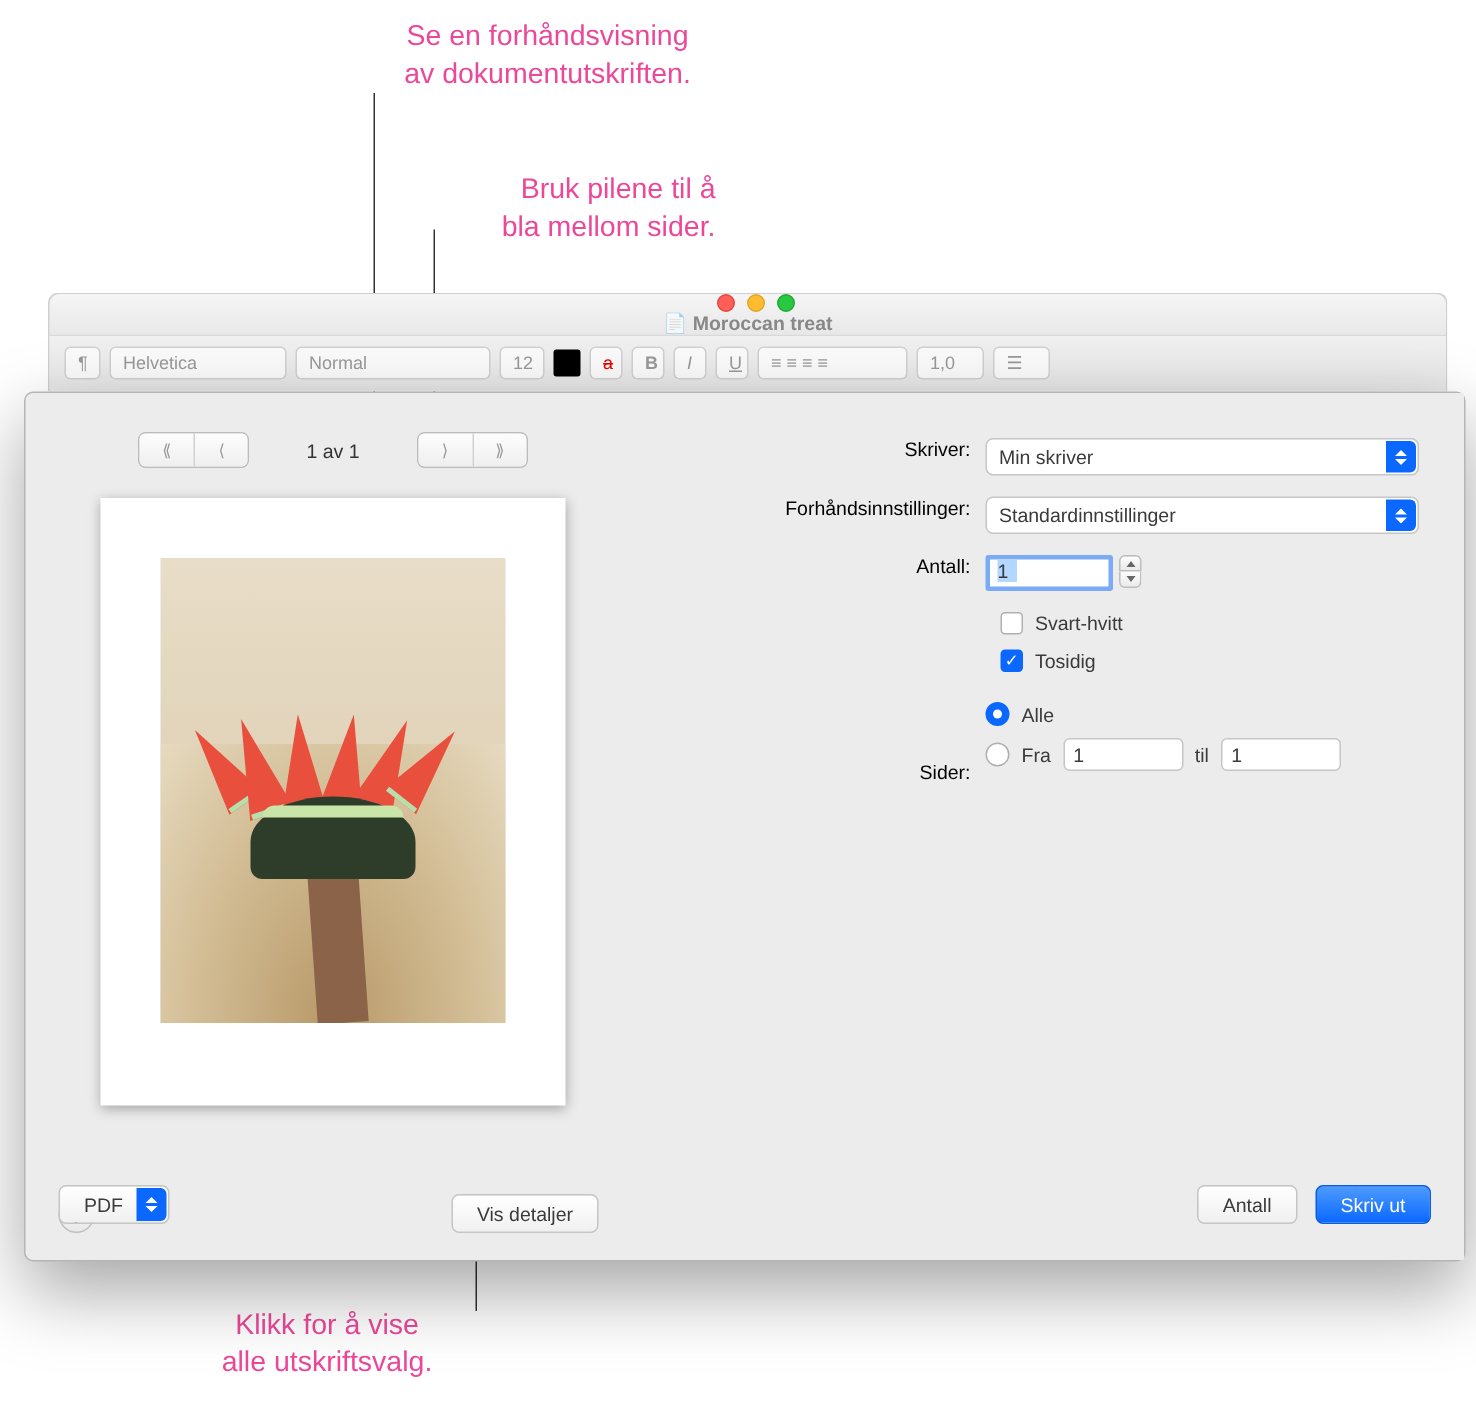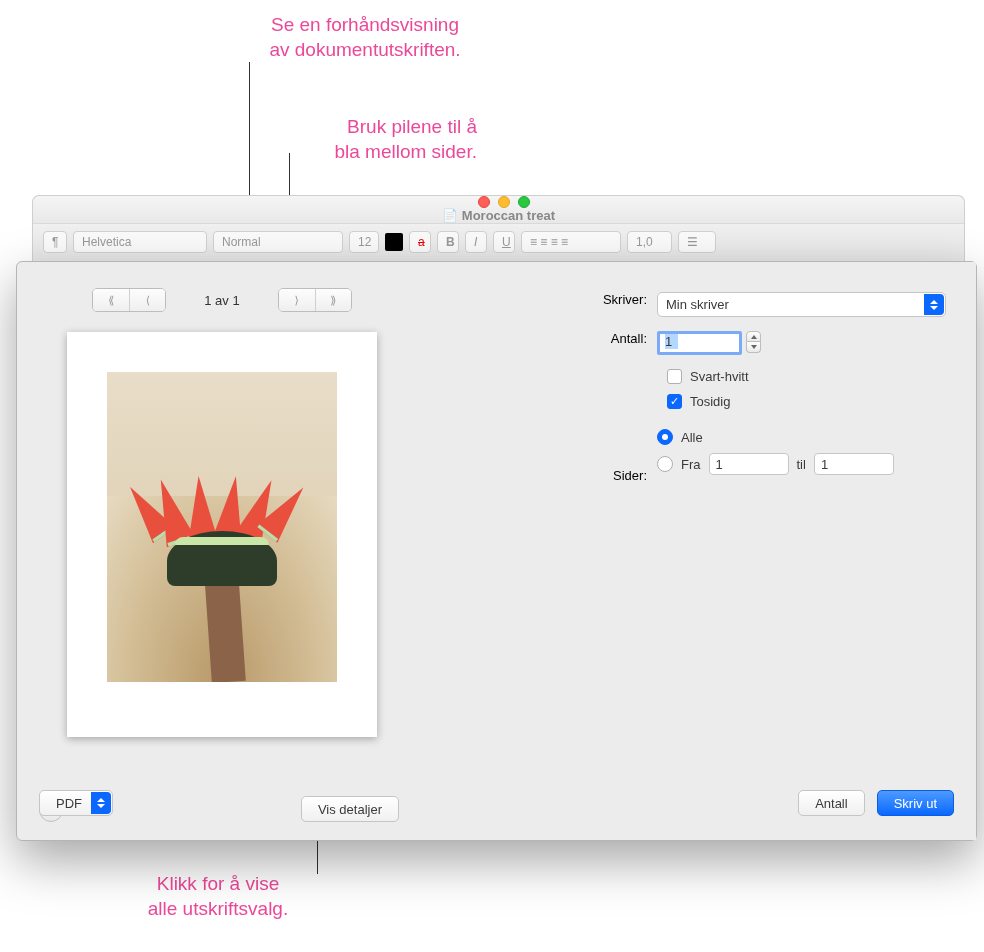--- a/index.html
+++ b/index.html
@@ -269,21 +269,21 @@
       <div class="dot y"></div>
       <div class="dot g"></div>
     </div>
     <div class="title">
       <span style="opacity:0.6;">📄</span> <span>Moroccan treat</span>
     </div>
     <div style="width:60px;"></div>
   </div>
   <div class="toolbar">
     <div class="tb-seg" style="width:24px;">¶</div>
-    <div class="tb-seg" style="width:134px;">
+    <div class="tb-seg" style="width:118px;">
         <span>Helvetica</span>
       </div>
     <div class="tb-seg" style="width:130px;">
         <span>Normal</span>
       </div>
     <div class="tb-seg" style="width:30px;">
         <span>12</span>
       </div>
     <div class="tb-color"></div>
     <div class="tb-seg" style="width:22px;color:#e00;text-decoration:line-through;">a</div>
@@ -341,20 +341,30 @@
       <div class="form-label">Skriver:</div>
       <div class="popup">
         <span>Min skriver</span>
         <div class="popup-arrows">
             <div class="pa up"></div>
             <div class="pa dn"></div>
           </div>
       </div>
     </div>
 
+    <div class="form-row">
+      <div class="form-label">Forhåndsinnstillinger:</div>
+      <div class="popup">
+        <span>Standardinnstillinger</span>
+        <div class="popup-arrows">
+            <div class="pa up"></div>
+            <div class="pa dn"></div>
+          </div>
+      </div>
+    </div>
 
     <div class="form-row">
       <div class="form-label">Antall:</div>
       <div class="num-input">
         <span class="val">1</span>
       </div>
       <div class="stepper">
         <div class="stepper-btn">
             <div class="sv u"></div>
           </div>

